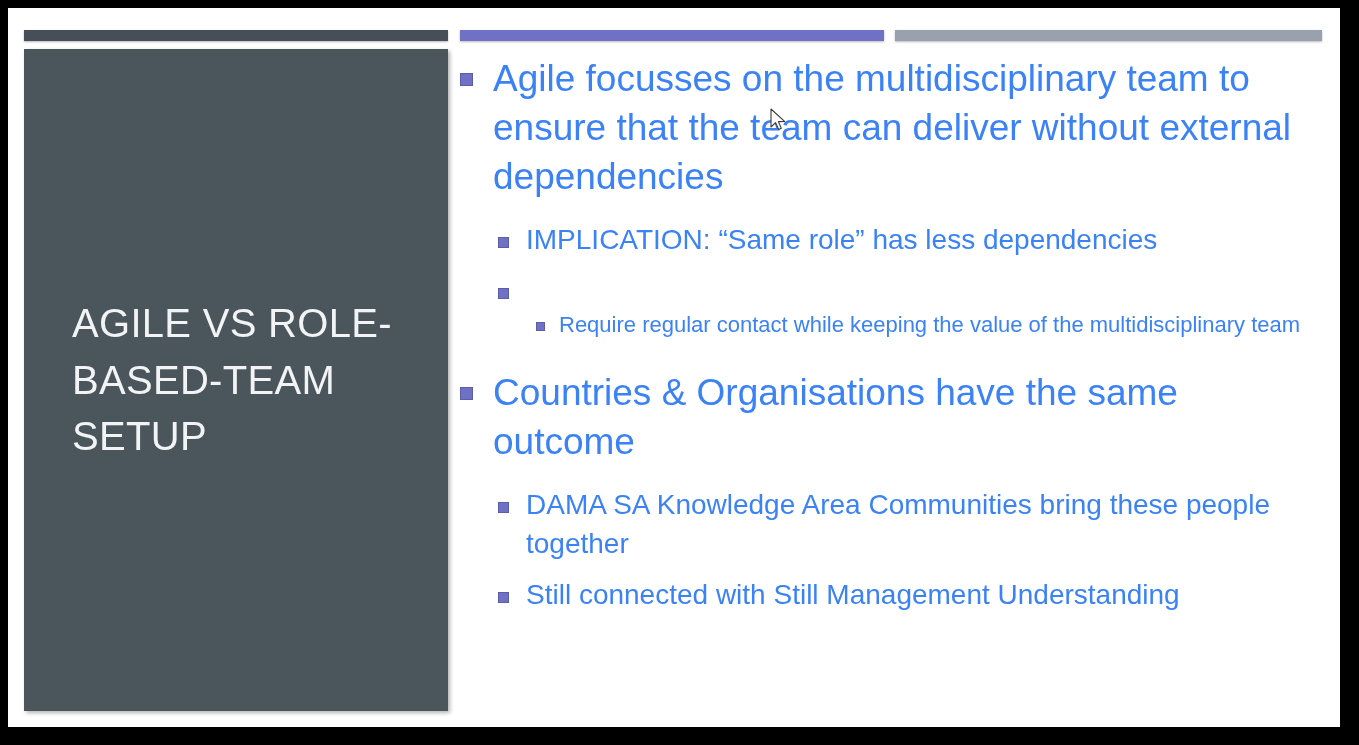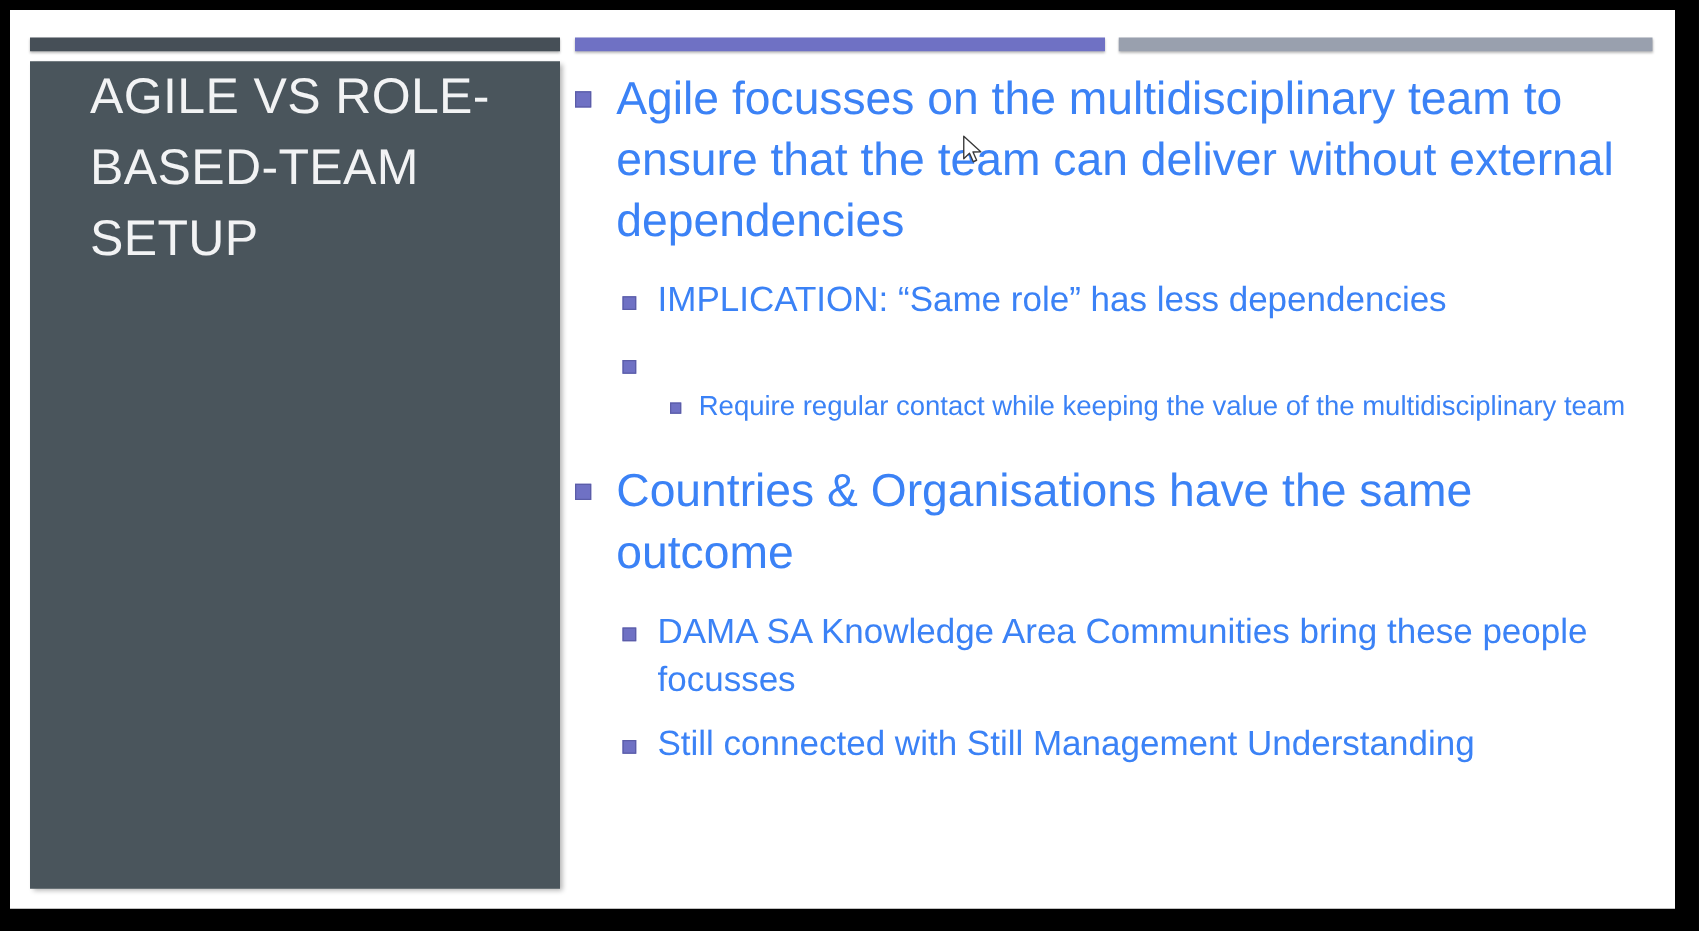--- a/index.html
+++ b/index.html
@@ -59,20 +59,21 @@
   
   #title-panel {
     position: absolute;
     left: 16px;
     top: 41px;
     width: 424px;
     height: 662px;
     background: #4A555C;
     box-shadow: 2px 2px 4px rgba(0,0,0,0.30);
     display: flex;
+    align-items: center;
   }
   #slide-title {
     color: #F2F3F4;
     font-size: 40px;
     line-height: 1.42;
     letter-spacing: 0.3px;
     padding: 0 40px 0 48px;
     font-weight: 400;
     white-space: pre-line;
   }
@@ -179,21 +180,21 @@
 
       <div class="bullet-row lvl1">
         <span class="marker"></span>
         <span class="btext">Countries &amp; Organisations have the same outcome</span>
       </div>
 
       <div class="gap-a"></div>
 
       <div class="bullet-row lvl2">
         <span class="marker"></span>
-        <span class="btext">DAMA SA Knowledge Area Communities bring these people focusses</span>
+        <span class="btext">DAMA SA Knowledge Area Communities bring these people together</span>
       </div>
 
       <div class="gap-c"></div>
 
       <div class="bullet-row lvl2">
         <span class="marker"></span>
         <span class="btext">Still connected with Still Management Understanding</span>
       </div>
 
     </div>

